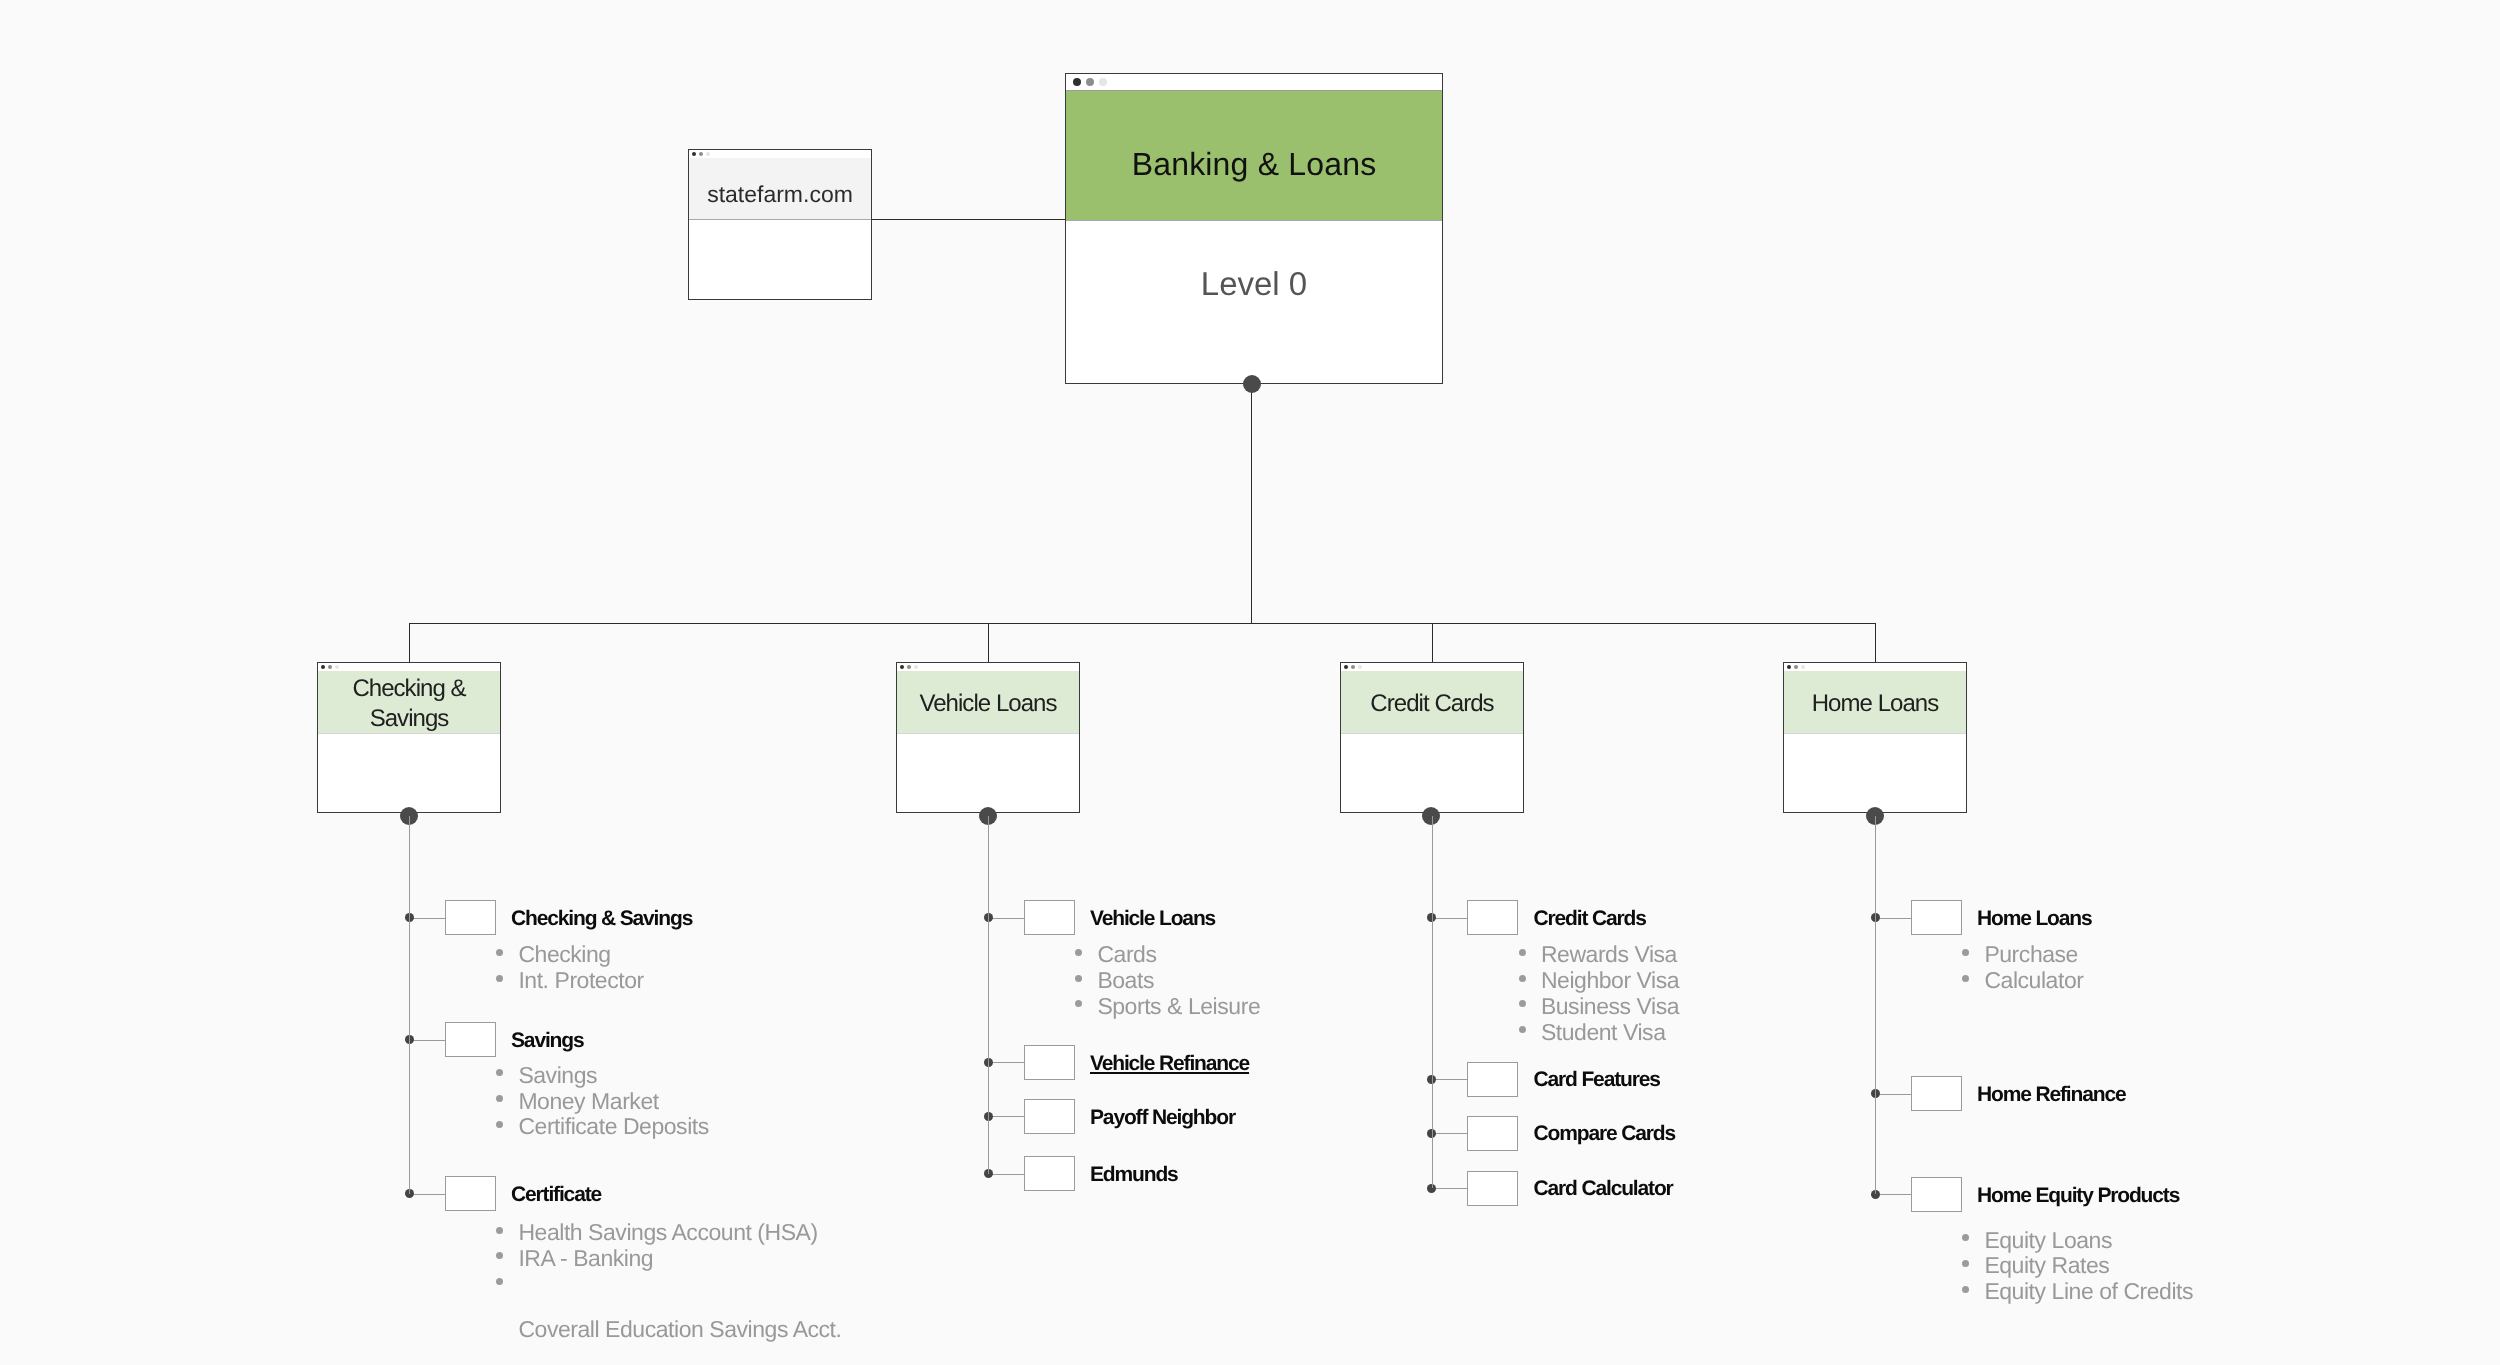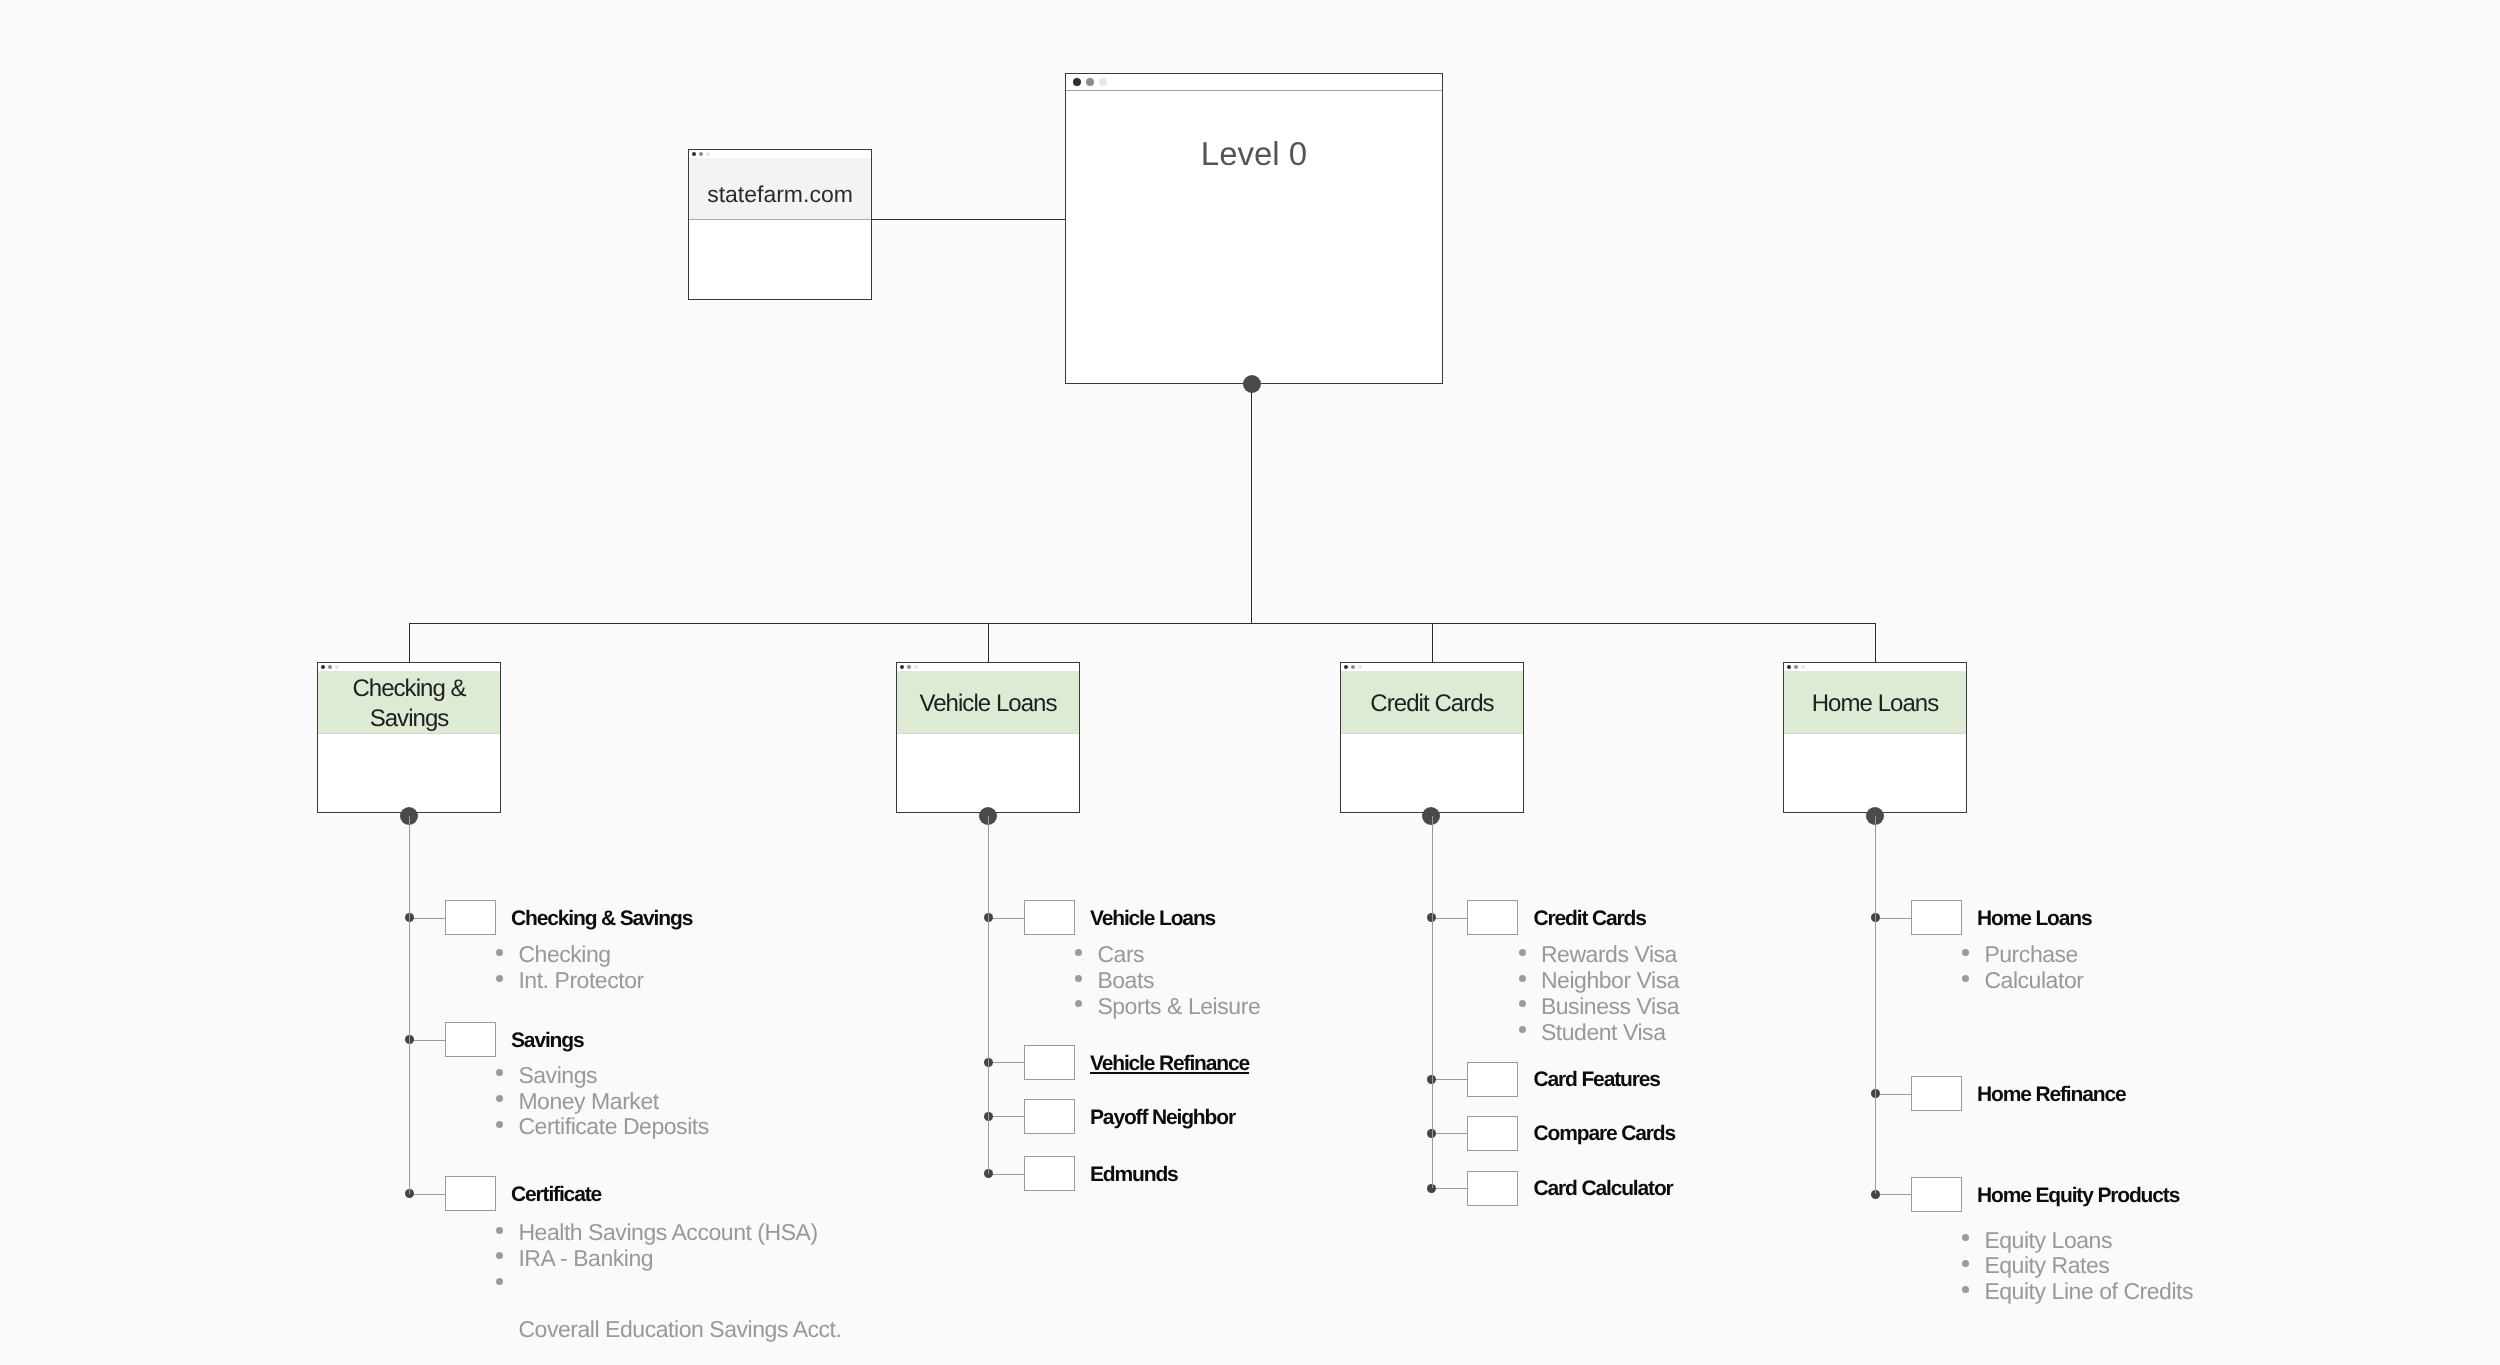--- a/index.html
+++ b/index.html
@@ -88,20 +88,21 @@
   </div>
   <div class="band">statefarm.com</div>
   <div class="body"></div>
 </div>
 <div class="win" id="root">
   <div class="titlebar">
     <span class="dot d1"></span>
     <span class="dot d2"></span>
     <span class="dot d3"></span>
   </div>
+  <div class="band">Banking &amp; Loans</div>
   <div class="body">Level 0</div>
 </div>
 <div class="bigdot" style="left:1243px;top:375px;"></div>
 <div class="col">
 <div class="win l1" style="left:317px;">
   <div class="titlebar">
     <span class="dot d1"></span>
     <span class="dot d2"></span>
     <span class="dot d3"></span>
   </div>
@@ -155,21 +156,21 @@
   <div class="band">Vehicle Loans</div>
   <div class="body"></div>
 </div>
 <div class="bigdot" style="left:979px;top:807px;"></div>
 <div class="leafrow">
 <div class="hline-l" style="left:988px;top:918px;width:36px;"></div>
 <div class="smdot" style="left:983.5px;top:913.0px;"></div>
 <div class="leafbox" style="left:1023.8px;top:900.0px;"></div>
 <div class="leaflabel" style="left:1090.0px;top:904.5px;">Vehicle Loans</div>
 <div class="subbullet" style="left:1075.0px;top:948.8px;"></div>
-<div class="subitem" style="left:1097.4px;top:941.3px;">Cars</div>
+<div class="subitem" style="left:1097.4px;top:941.3px;">Cards</div>
 <div class="subbullet" style="left:1075.0px;top:974.6px;"></div>
 <div class="subitem" style="left:1097.4px;top:967.1px;">Boats</div>
 <div class="subbullet" style="left:1075.0px;top:1000.4px;"></div>
 <div class="subitem" style="left:1097.4px;top:992.9px;">Sports &amp; Leisure</div>
 </div>
 <div class="leafrow">
 <div class="hline-l" style="left:988px;top:1062px;width:36px;"></div>
 <div class="smdot" style="left:983.5px;top:1058.0px;"></div>
 <div class="leafbox" style="left:1023.8px;top:1045.0px;"></div>
 <div class="leaflabel" style="left:1090.0px;top:1049.5px;text-decoration:underline;">Vehicle Refinance</div>

